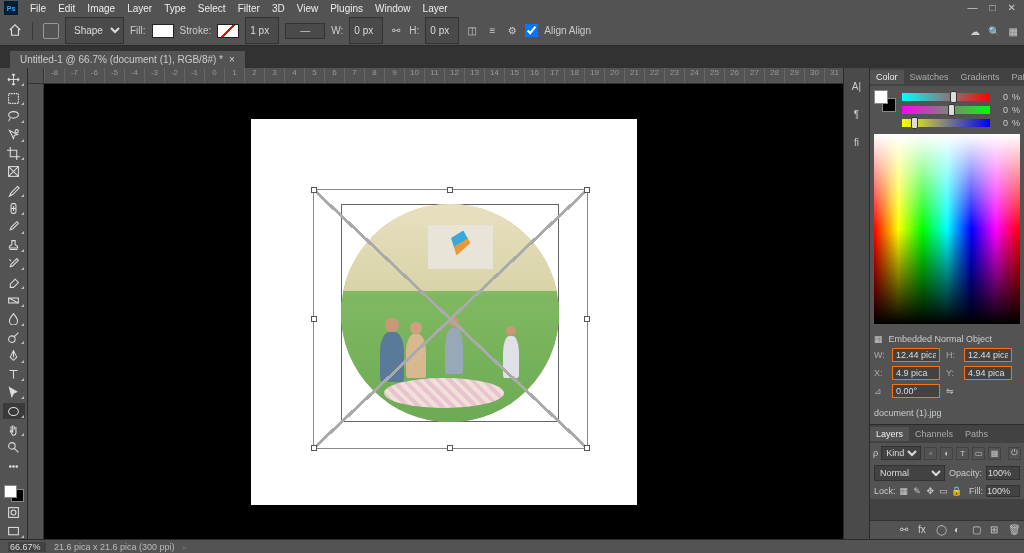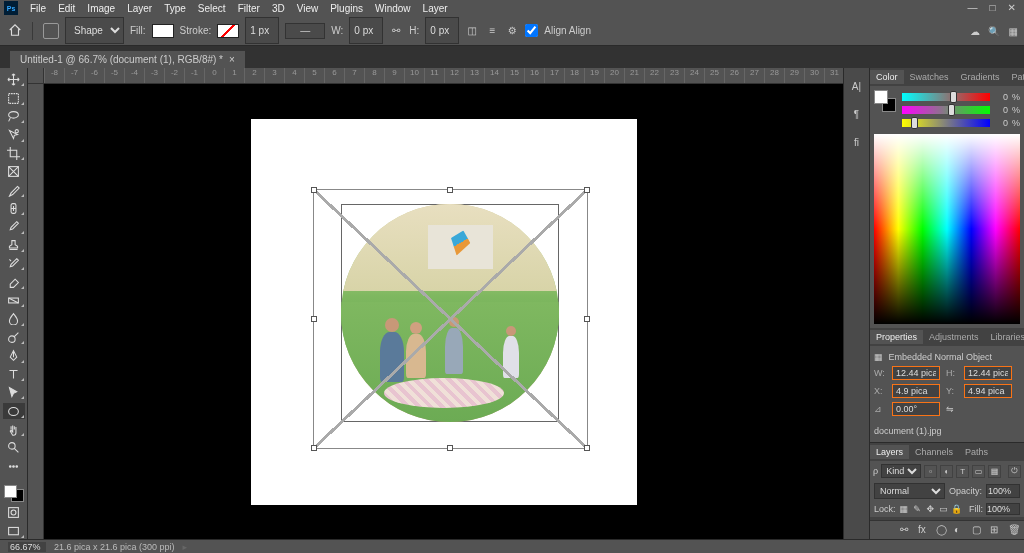--- a/index.html
+++ b/index.html
@@ -455,25 +455,20 @@
                 <span class="val">0</span>
                 <span>%</span>
               </div>
             </div>
         </div>
         <div class="spectrum"></div>
       </div>
     </div>
 
     <div class="props-panel">
-      <div class="panel-tabs">
-        <div class="ptab active">Properties</div>
-        <div class="ptab">Adjustments</div>
-        <div class="ptab">Libraries</div>
-      </div>
       <div class="panel-body">
         <div class="row">
             <span>▦</span> 
             <span>Embedded Normal Object</span>
           </div>
         <div class="row">
           <label>W:</label>
             <input value="12.44 pica" style="">
           <label>H:</label>
             <input value="12.44 pica" style="">

